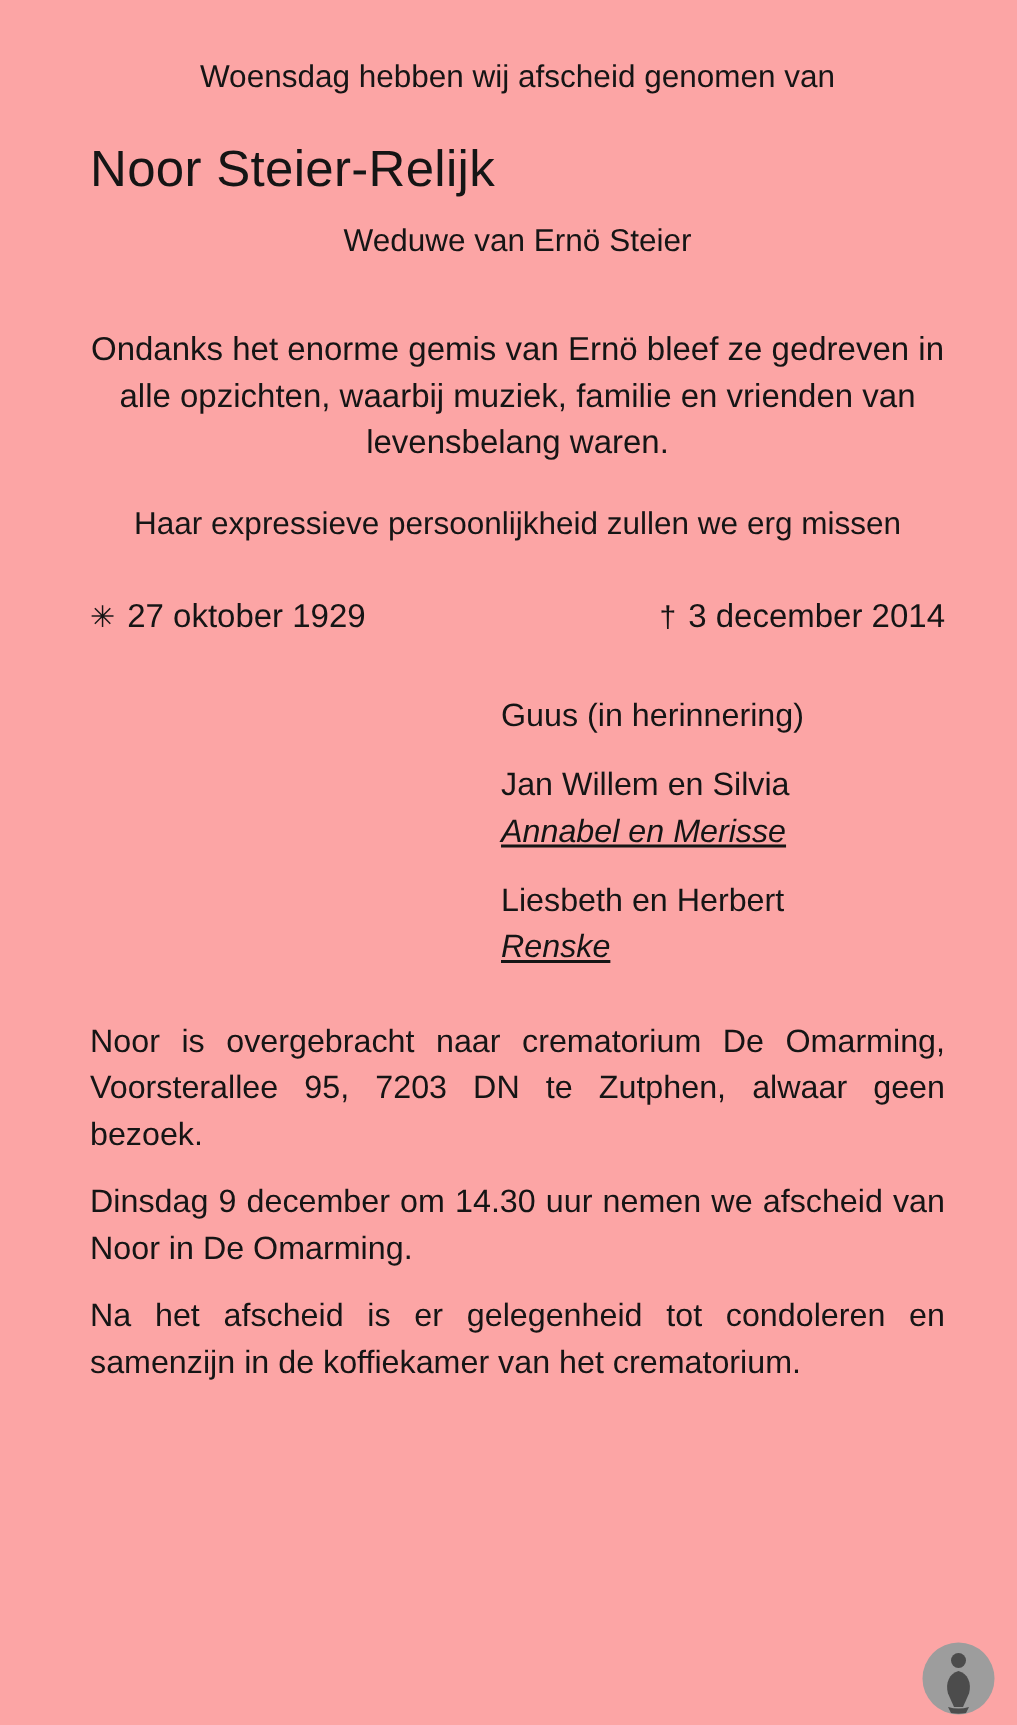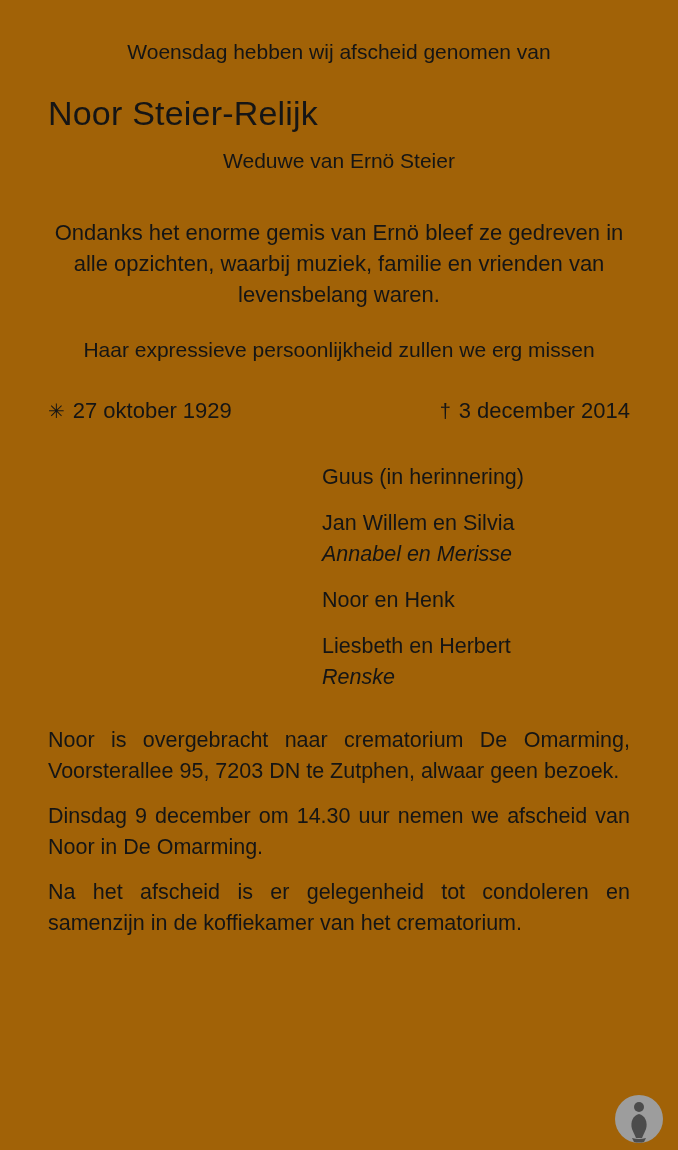--- a/index.html
+++ b/index.html
@@ -5,25 +5,25 @@
   html, body {
     margin: 0;
     padding: 0;
     background: #ffffff;
   }
   .page {
     position: relative;
     width: 678px;
     height: 1150px;
     margin: 0 auto;
-    background: #a16207;
+    background: #fca5a5;
     color: #151515;
     font-family: "Liberation Sans", "DejaVu Sans", sans-serif;
     box-sizing: border-box;
-    padding: 30px 48px 0 48px;
+    padding: 30px 48px 0 60px;
     overflow: hidden;
   }
   .intro {
     text-align: center;
     font-size: 21px;
     margin-top: 10px;
   }
   .name {
     text-align: left;
     font-size: 34px;
@@ -64,20 +64,21 @@
     margin-top: 38px;
     padding-left: 274px;
     font-size: 21.5px;
     line-height: 31px;
   }
   .family-group {
     margin-bottom: 15px;
   }
   .italic {
     font-style: italic;
+    text-decoration: underline;
   }
   .correspondence {
     display: flex;
     margin-top: 28px;
     font-size: 21.5px;
     line-height: 31px;
   }
   .correspondence .label {
     width: 274px;
     flex: 0 0 274px;
@@ -125,23 +126,20 @@
 
   <div class="family">
     <div class="family-group">
       <div>Guus (in herinnering)</div>
     </div>
     <div class="family-group">
       <div>Jan Willem en Silvia</div>
       <div class="italic">Annabel en Merisse</div>
     </div>
     <div class="family-group">
-      <div>Noor en Henk</div>
-    </div>
-    <div class="family-group">
       <div>Liesbeth en Herbert</div>
       <div class="italic">Renske</div>
     </div>
   </div>
 
 
   <div class="notices">
     <p class="notice">Noor is overgebracht naar crematorium De Omarming, Voorsterallee 95, 7203 DN te Zutphen, alwaar geen bezoek.</p>
     <p class="notice">Dinsdag 9 december om 14.30 uur nemen we afscheid van Noor in De Omarming.</p>
     <p class="notice">Na het afscheid is er gelegenheid tot condoleren en samenzijn in de koffiekamer van het crematorium.</p>

